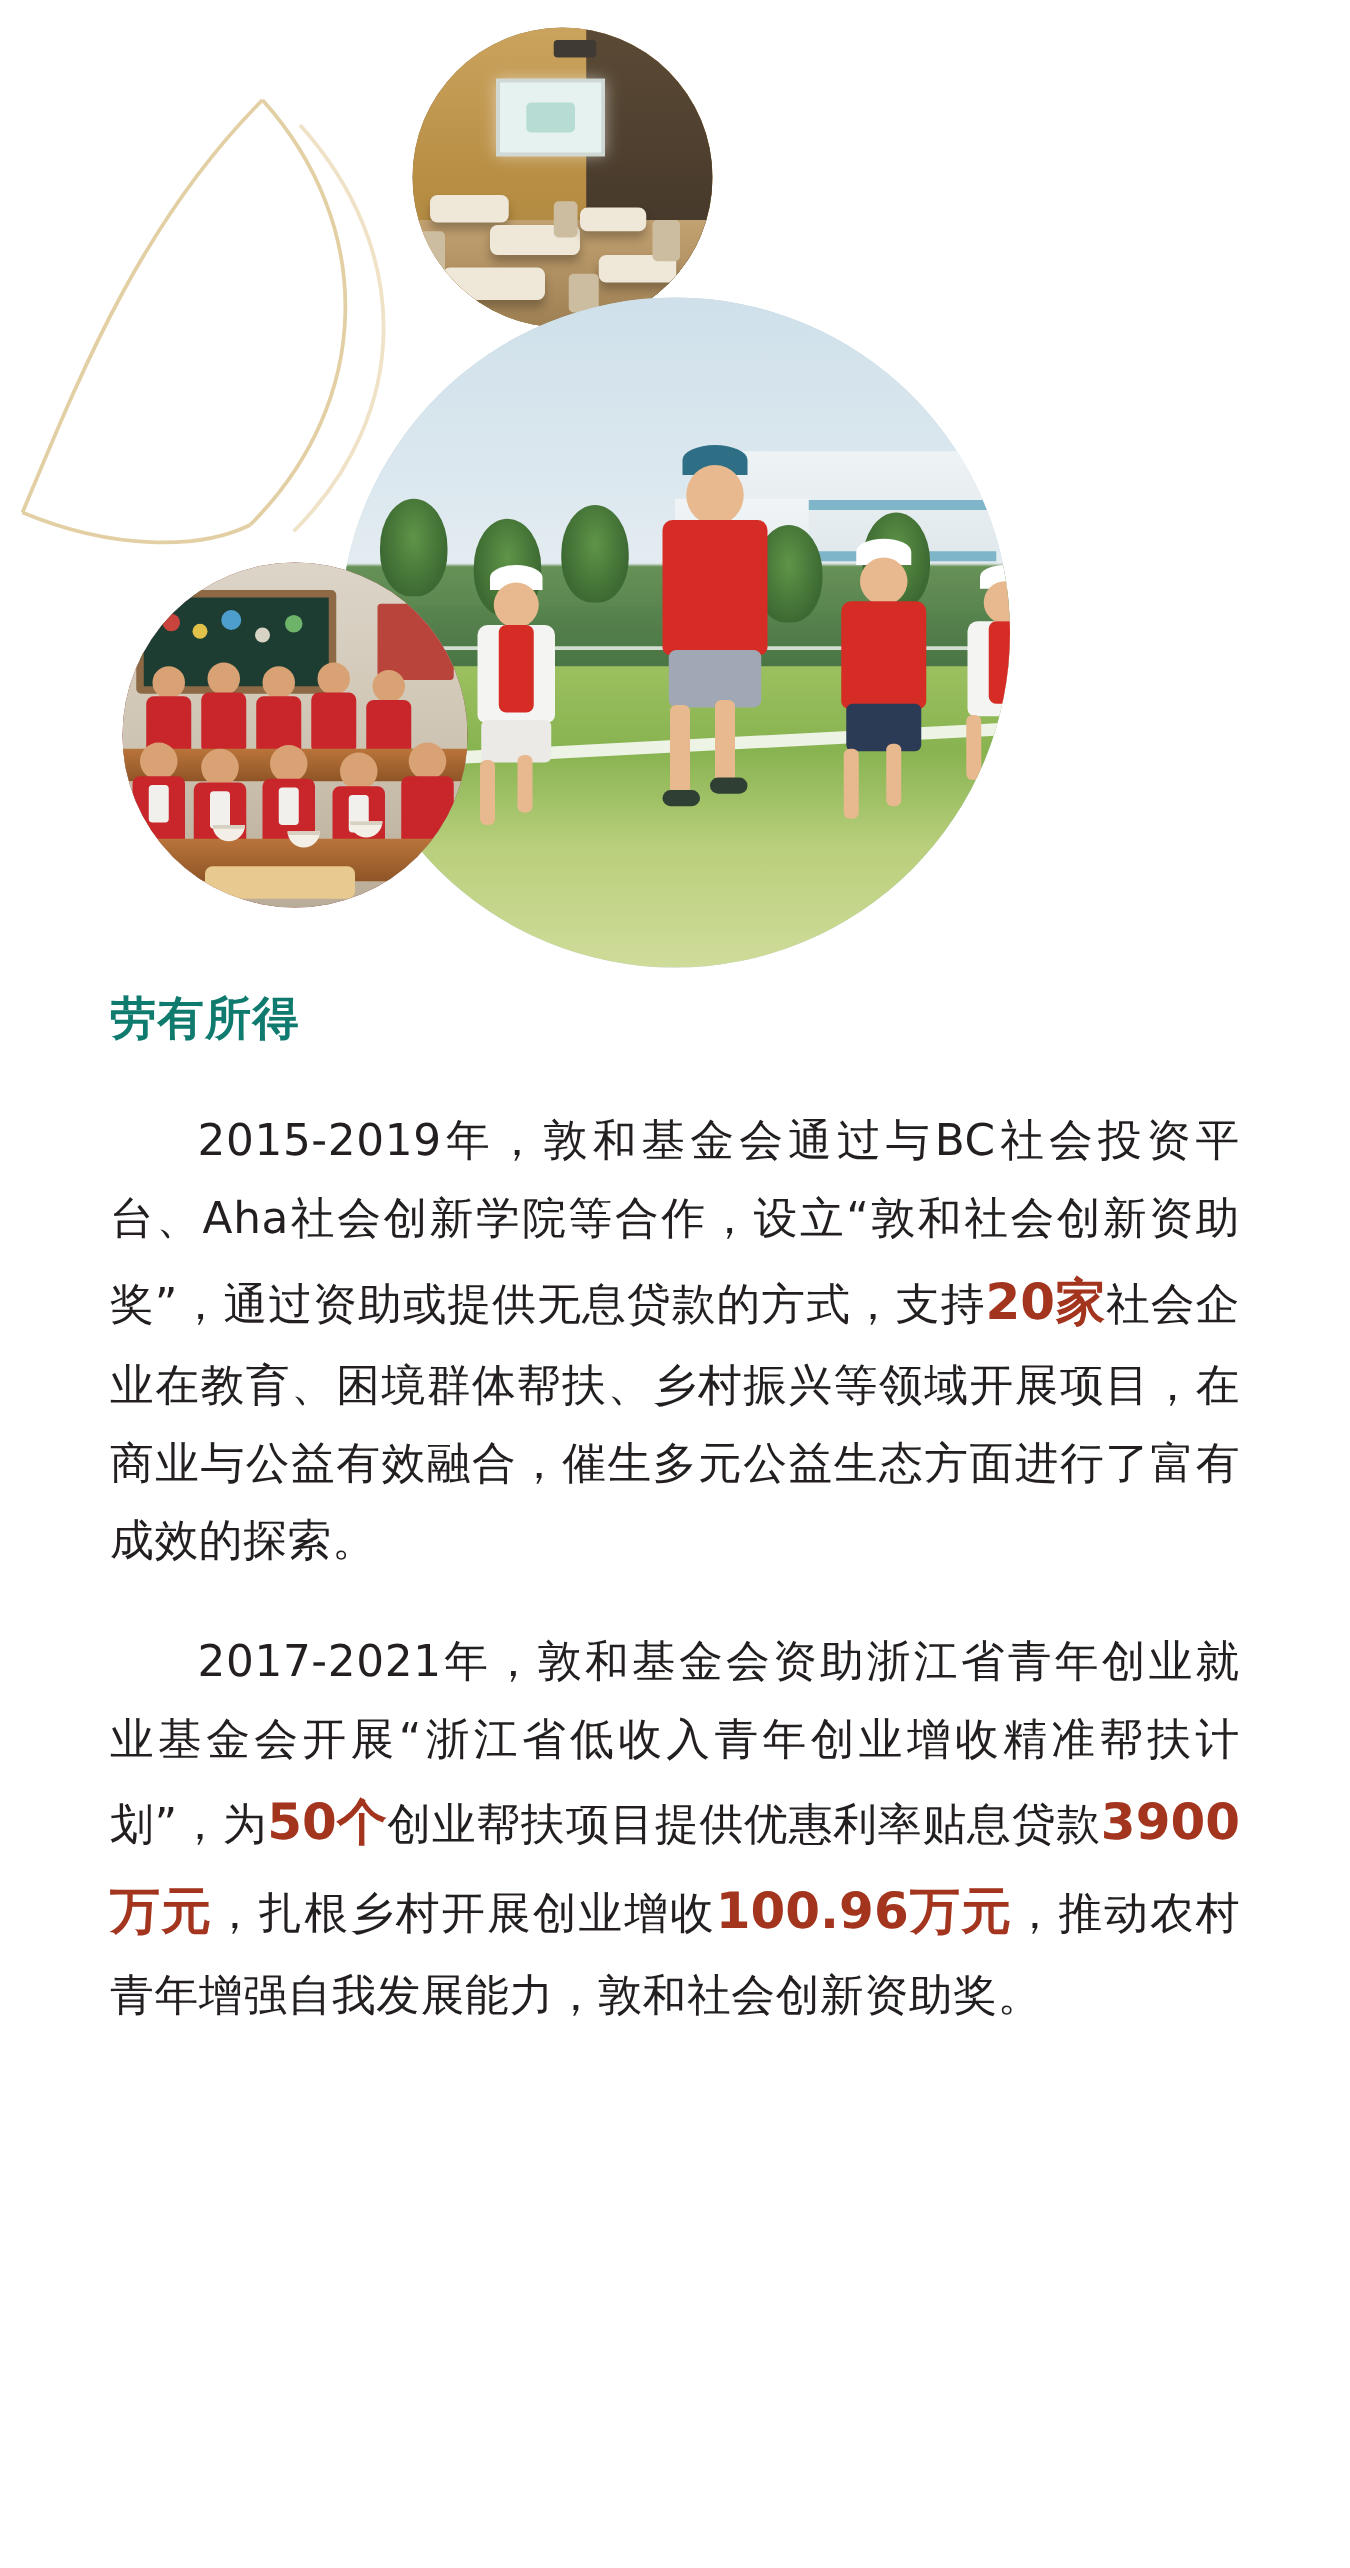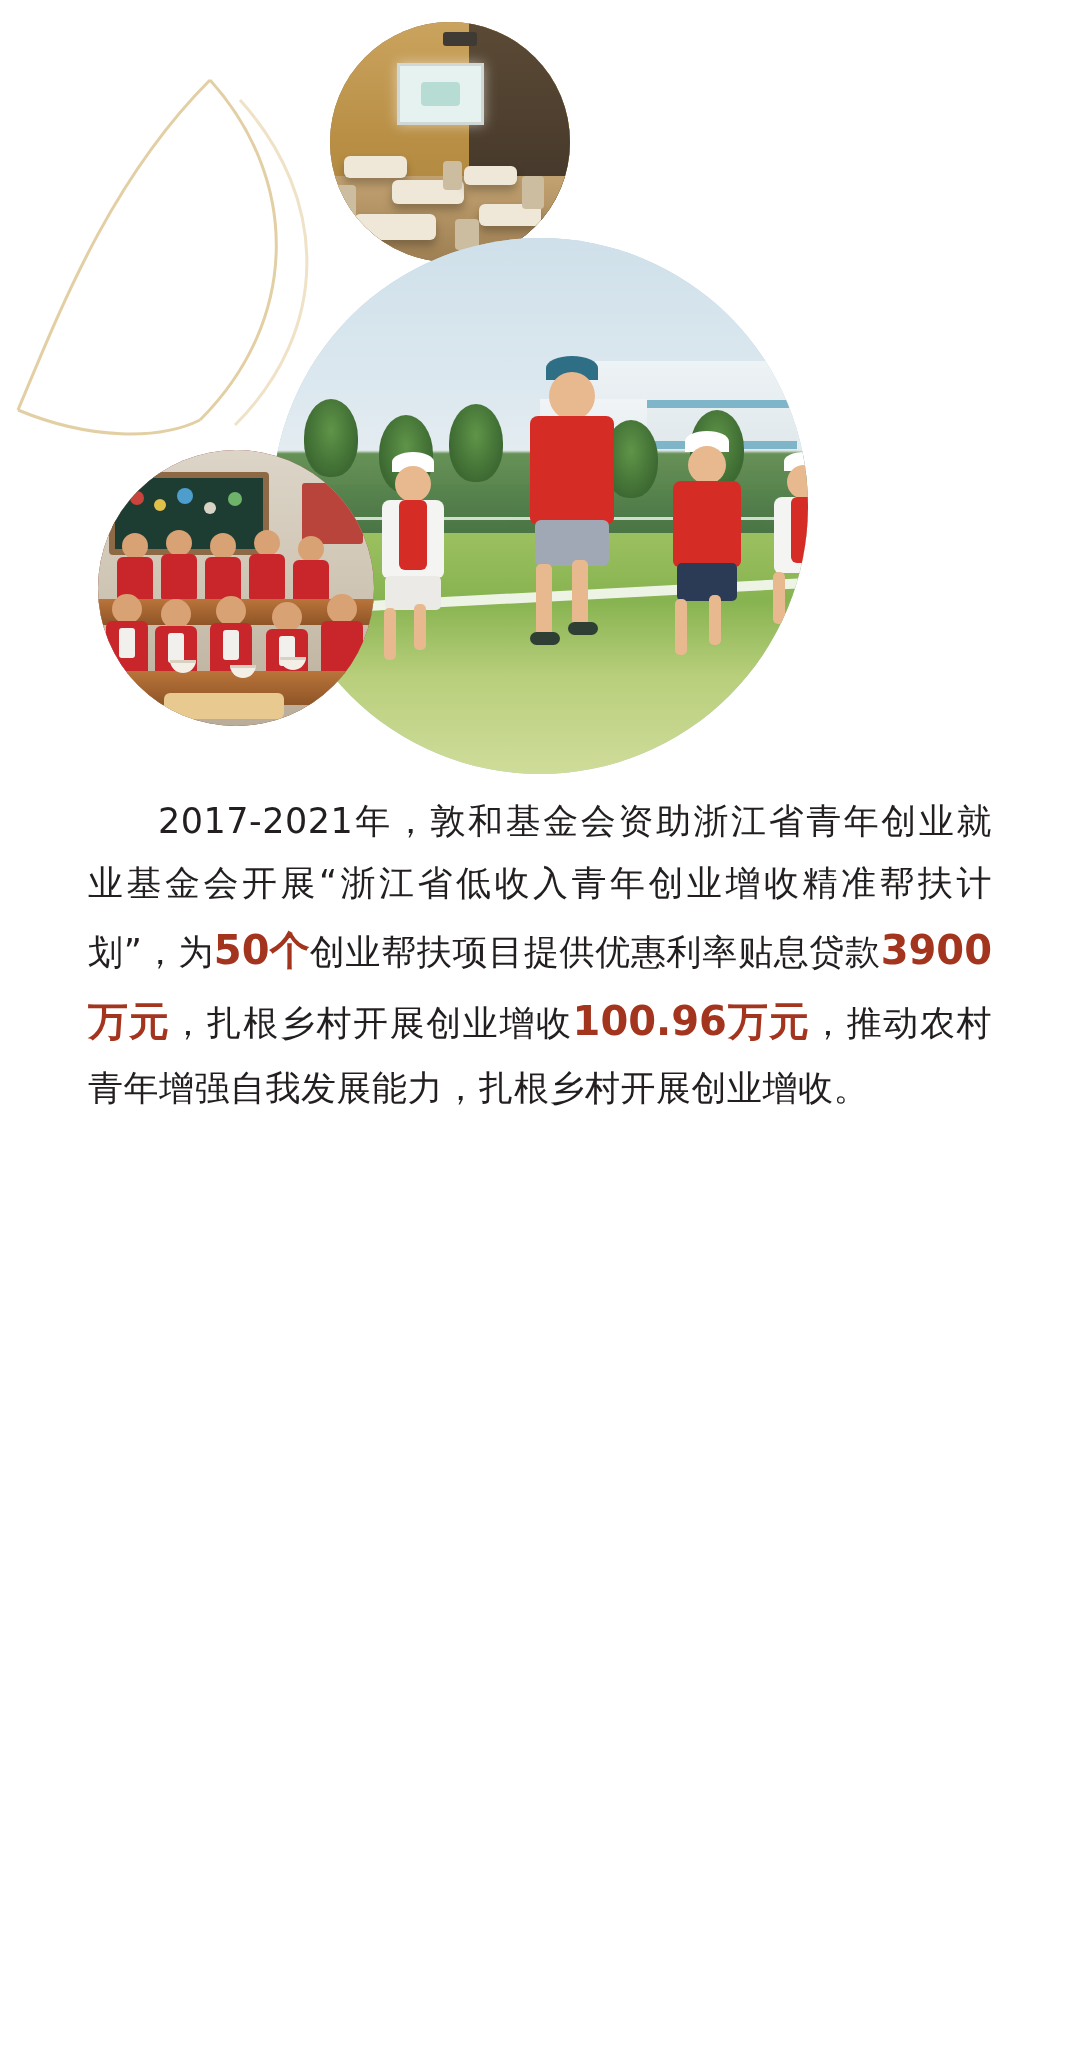--- a/index.html
+++ b/index.html
@@ -278,16 +278,18 @@
         <div class="head" style="top:13px;width:34px; height:34px;"></div>
         <div class="body white" style="top:45px;width:60px;height:76px;"></div>
         <div style="position:absolute;left:50%;transform:translateX(-50%);top:45px;width:26px;height:66px;background:#d52d26;border-radius:6px;"></div>
         <div class="leg" style="left:24px;top:120px;height:52px;"></div>
       </div>
     </div>
   </div>
 </div>
 
 <div class="content">
+  <div class="section-title">劳有所得</div>
   <div id="paras">
-      <div class="para"><span>2017-2021年，敦和基金会资助浙江省青年创业就业基金会开展“浙江省低收入青年创业增收精准帮扶计划”，为</span><span class="hl">50个</span><span>创业帮扶项目提供优惠利率贴息贷款</span><span class="hl">3900万元</span><span>，扎根乡村开展创业增收</span><span class="hl">100.96万元</span><span>，推动农村青年增强自我发展能力，扎根乡村开展创业增收。</span></div>
+      <div class="para"><span>2015-2019年，敦和基金会通过与BC社会投资平台、Aha社会创新学院等合作，设立“敦和社会创新资助奖”，通过资助或提供无息贷款的方式，支持</span><span class="hl">20家</span><span>社会企业在教育、困境群体帮扶、乡村振兴等领域开展项目，在商业与公益有效融合，催生多元公益生态方面进行了富有成效的探索。</span></div>
+      <div class="para"><span>2017-2021年，敦和基金会资助浙江省青年创业就业基金会开展“浙江省低收入青年创业增收精准帮扶计划”，为</span><span class="hl">50个</span><span>创业帮扶项目提供优惠利率贴息贷款</span><span class="hl">3900万元</span><span>，扎根乡村开展创业增收</span><span class="hl">100.96万元</span><span>，推动农村青年增强自我发展能力，敦和社会创新资助奖。</span></div>
     </div>
 </div>
 
 </body></html>

